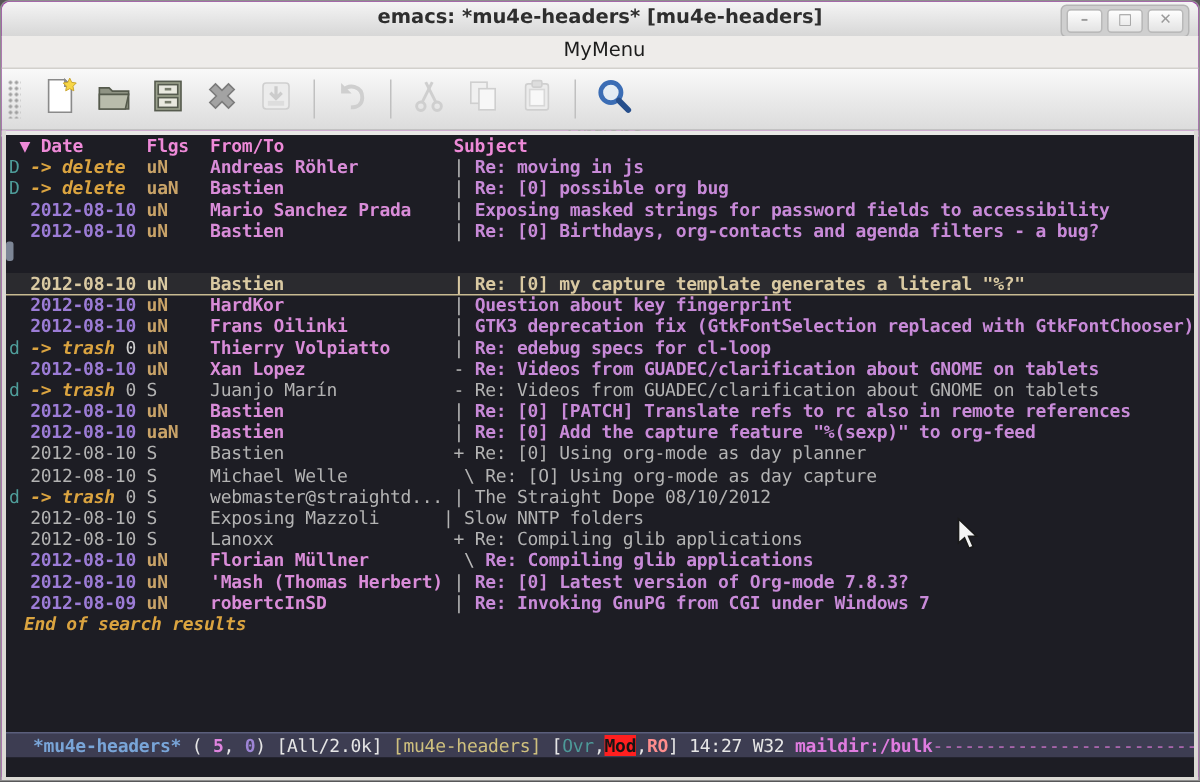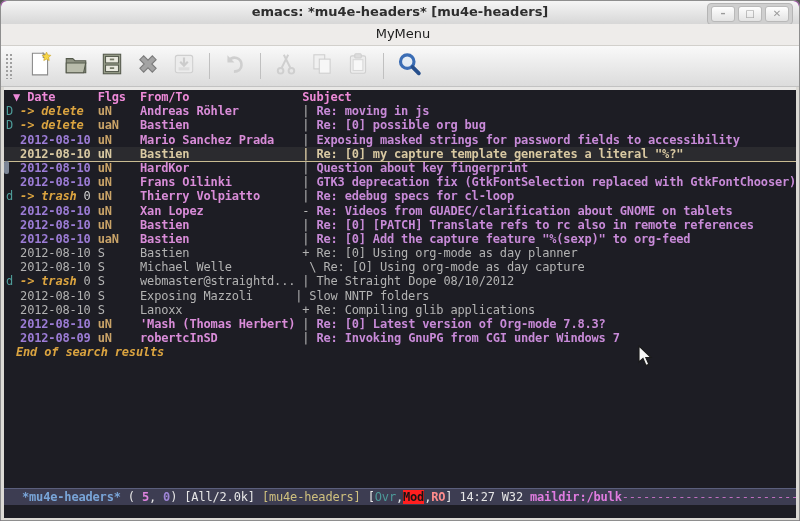--- a/index.html
+++ b/index.html
@@ -41,21 +41,21 @@
   .row .m{color:#4f9d9a;}
   .row .a{color:#dba440;font-weight:bold;font-style:italic;}
   .row.unread .s{color:#d0d0d0;}
   .row.seen .s{color:#b3b3b3;}
   .row.unread .d{color:#9c7cd6;font-weight:bold;}
   .row.unread .f{color:#c9a368;font-weight:bold;}
   .row.unread .fr{color:#d98cd8;font-weight:bold;}
   .row.unread .su{color:#c88ad8;font-weight:bold;}
   .row.unread .th{color:#b9b9b9;}
   .row.seen .d,.row.seen .f,.row.seen .fr,.row.seen .su,.row.seen .th{color:#b3b3b3;}
-  .row.current{background:#2b2b2f;box-shadow:0 1px 0 #c9bb92;}
+  .row.current{background:#2b2b2f;box-shadow:0 1px 0 #c9bb92;margin-top:21px;}
   .row.current .d,.row.current .f,.row.current .fr,.row.current .su,.row.current .th,.row.current .s
       {color:#d9c9a2;font-weight:bold;}
   .footer-line{white-space:pre;color:#dba440;font-weight:bold;font-style:italic;padding-left:12px;}
   
   .modeline{position:absolute;left:0;top:398px;width:100%;height:17px;background:#3d3d52;
             border-top:1px solid #5b5f7c;display:flex;align-items:center;padding-left:18px;
             box-sizing:border-box;white-space:pre;overflow:hidden;color:#e6e6e6;}
   .ml-buffer{color:#79a5d8;font-weight:bold;}
   .ml-plain{color:#e6e6e6;}
   .ml-magenta{color:#df84df;font-weight:bold;}
@@ -177,32 +177,35 @@
     </div>
 
   <div class="gapstrip" style="top:86px;"></div>
 
   <div class="textarea">
     <div class="hl-line" id="headerline"> ▼ Date      Flgs  From/To                Subject</div>
     <div id="messagelist">
         <div class="row unread"><span class="m">D </span><span class="a">-&gt; delete</span><span class="s">  </span><span class="f">uN    </span><span class="fr">Andreas Röhler         </span><span class="th">| </span><span class="su">Re: moving in js</span></div>
         <div class="row unread"><span class="m">D </span><span class="a">-&gt; delete</span><span class="s">  </span><span class="f">uaN   </span><span class="fr">Bastien                </span><span class="th">| </span><span class="su">Re: [0] possible org bug</span></div>
         <div class="row unread"><span class="m">  </span><span class="d">2012-08-10 </span><span class="f">uN    </span><span class="fr">Mario Sanchez Prada    </span><span class="th">| </span><span class="su">Exposing masked strings for password fields to accessibility</span></div>
+        <div class="row unread"><span class="m">  </span><span class="d">2012-08-10 </span><span class="f">uN    </span><span class="fr">Bastien                </span><span class="th">| </span><span class="su">Re: [0] Birthdays, org-contacts and agenda filters - a bug?</span></div>
         <div class="row current"><span class="m">  </span><span class="d">2012-08-10 </span><span class="f">uN    </span><span class="fr">Bastien                </span><span class="th">| </span><span class="su">Re: [0] my capture template generates a literal "%?"</span></div>
         <div class="row unread"><span class="m">  </span><span class="d">2012-08-10 </span><span class="f">uN    </span><span class="fr">HardKor                </span><span class="th">| </span><span class="su">Question about key fingerprint</span></div>
         <div class="row unread"><span class="m">  </span><span class="d">2012-08-10 </span><span class="f">uN    </span><span class="fr">Frans Oilinki          </span><span class="th">| </span><span class="su">GTK3 deprecation fix (GtkFontSelection replaced with GtkFontChooser)</span></div>
         <div class="row unread"><span class="m">d </span><span class="a">-&gt; trash</span><span class="s"> 0 </span><span class="f">uN    </span><span class="fr">Thierry Volpiatto      </span><span class="th">| </span><span class="su">Re: edebug specs for cl-loop</span></div>
         <div class="row unread"><span class="m">  </span><span class="d">2012-08-10 </span><span class="f">uN    </span><span class="fr">Xan Lopez              </span><span class="th">- </span><span class="su">Re: Videos from GUADEC/clarification about GNOME on tablets</span></div>
+        <div class="row seen"><span class="m">d </span><span class="a">-&gt; trash</span><span class="s"> 0 </span><span class="f">S     </span><span class="fr">Juanjo Marín           </span><span class="th">- </span><span class="su">Re: Videos from GUADEC/clarification about GNOME on tablets</span></div>
         <div class="row unread"><span class="m">  </span><span class="d">2012-08-10 </span><span class="f">uN    </span><span class="fr">Bastien                </span><span class="th">| </span><span class="su">Re: [0] [PATCH] Translate refs to rc also in remote references</span></div>
         <div class="row unread"><span class="m">  </span><span class="d">2012-08-10 </span><span class="f">uaN   </span><span class="fr">Bastien                </span><span class="th">| </span><span class="su">Re: [0] Add the capture feature "%(sexp)" to org-feed</span></div>
         <div class="row seen"><span class="m">  </span><span class="d">2012-08-10 </span><span class="f">S     </span><span class="fr">Bastien                </span><span class="th">+ </span><span class="su">Re: [0] Using org-mode as day planner</span></div>
         <div class="row seen"><span class="m">  </span><span class="d">2012-08-10 </span><span class="f">S     </span><span class="fr">Michael Welle          </span><span class="th"> \ </span><span class="su">Re: [O] Using org-mode as day capture</span></div>
         <div class="row seen"><span class="m">d </span><span class="a">-&gt; trash</span><span class="s"> 0 </span><span class="f">S     </span><span class="fr">webmaster@straightd... </span><span class="th">| </span><span class="su">The Straight Dope 08/10/2012</span></div>
         <div class="row seen"><span class="m">  </span><span class="d">2012-08-10 </span><span class="f">S     </span><span class="fr">Exposing Mazzoli      </span><span class="th">| </span><span class="su">Slow NNTP folders</span></div>
         <div class="row seen"><span class="m">  </span><span class="d">2012-08-10 </span><span class="f">S     </span><span class="fr">Lanoxx                 </span><span class="th">+ </span><span class="su">Re: Compiling glib applications</span></div>
+        <div class="row unread"><span class="m">  </span><span class="d">2012-08-10 </span><span class="f">uN    </span><span class="fr">Florian Müllner        </span><span class="th"> \ </span><span class="su">Re: Compiling glib applications</span></div>
         <div class="row unread"><span class="m">  </span><span class="d">2012-08-10 </span><span class="f">uN    </span><span class="fr">'Mash (Thomas Herbert) </span><span class="th">| </span><span class="su">Re: [0] Latest version of Org-mode 7.8.3?</span></div>
         <div class="row unread"><span class="m">  </span><span class="d">2012-08-09 </span><span class="f">uN    </span><span class="fr">robertcInSD            </span><span class="th">| </span><span class="su">Re: Invoking GnuPG from CGI under Windows 7</span></div>
       </div>
     <div class="footer-line">End of search results</div>
     <div class="scrollthumb"></div>
     <div class="modeline" id="modeline"><span class="ml-buffer">*mu4e-headers*</span><span class="ml-plain"> ( </span><span class="ml-magenta">5</span><span class="ml-plain">, </span><span class="ml-violet">0</span><span class="ml-plain">) </span><span class="ml-plain">[All/2.0k] </span><span class="ml-khaki">[mu4e-headers] </span><span class="ml-plain">[</span><span class="ml-teal">Ovr</span><span class="ml-plain">,</span><span class="ml-mod">Mod</span><span class="ml-plain">,</span><span class="ml-salmon">RO</span><span class="ml-plain">] </span><span class="ml-plain">14:27 W32 </span><span class="ml-maildir">maildir:/bulk</span><span class="ml-dashes">----------------------------</span></div>
     <div class="minibuffer"></div>
   </div>
 
   <div class="sideL"></div>

